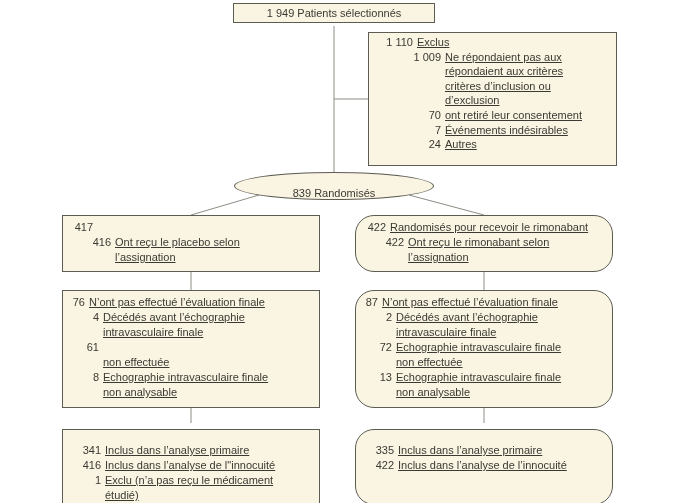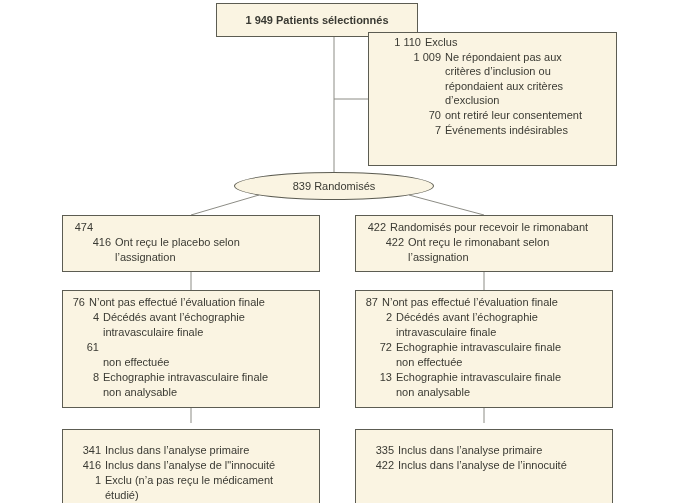--- a/index.html
+++ b/index.html
@@ -3,32 +3,32 @@
 <meta charset="utf-8">
 <style>
   html,body{margin:0;padding:0;background:#ffffff;}
   body{font-family:"Liberation Sans","DejaVu Sans",sans-serif;}
   #stage{position:relative;width:675px;height:503px;background:#ffffff;overflow:hidden;
          color:var(--text,#3a3a33);font-size:11px;}
   svg.wires{position:absolute;left:0;top:0;pointer-events:none;}
   svg.wires line{stroke:var(--line,#8c8c85);stroke-width:1;}
   .box{position:absolute;background:var(--fill,#faf4e2);border:1px solid var(--border,#5c5c52);
        box-sizing:border-box;}
-  .oval{border-radius:50%;display:flex;align-items:center;justify-content:center;}
+  .oval{border-radius:50%;display:flex;align-items:flex-end;justify-content:center;}
   .center{display:flex;align-items:center;justify-content:center;}
   .row{display:flex;}
   .num{flex:none;text-align:right;margin-right:4px;white-space:pre;}
-  .txt{white-space:nowrap;}
+  .txt{white-space:nowrap;text-decoration:underline;}
   
   .colL{left:62px;width:258px;}
-  .colR{left:355px;width:258px;}
+  .colR{left:355px;width:258px;border-radius:19px;}
   
-  .b-selected{left:216px;top:3px;width:202px;height:34px;font-weight:bold;}
+  .b-selected{left:233px;top:3px;width:202px;height:20px;}
   .b-excluded{left:368px;top:32px;width:249px;height:134px;padding:2px 2px 0 10px;line-height:14.6px;}
-  .b-excluded .lvl0 .num{width:34px;margin-left:8px;}
+  .b-excluded .lvl0 .num{width:34px;}
   .b-excluded .lvl1 .num{width:62px;}
   .b-oval{left:234px;top:172px;width:200px;height:28px;}
   .b-group{top:215px;height:57px;padding:4px 2px 0 8px;line-height:15px;}
   .b-group .lvl0 .num{width:22px;}
   .b-group .lvl1 .num{width:40px;}
   .b-follow{top:290px;height:118px;padding:4px 2px 0 0;line-height:15px;}
   .b-follow .lvl0 .num{width:22px;}
   .b-follow .lvl1 .num{width:36px;}
   .b-analysis{top:429px;height:76px;padding:13px 2px 0 8px;line-height:15px;}
   .b-analysis .lvl0 .num{width:30px;}
@@ -57,47 +57,51 @@
       <div class="row lvl0">
         <span class="num">1 110</span>
         <span class="txt">Exclus</span>
       </div>
       <div class="row lvl1">
         <span class="num">1 009</span>
         <span class="txt">Ne répondaient pas aux</span>
       </div>
       <div class="row lvl1">
         <span class="num"></span>
+        <span class="txt">répondaient aux critères</span>
+      </div>
+      <div class="row lvl1">
+        <span class="num"></span>
         <span class="txt">critères d’inclusion ou</span>
-      </div>
-      <div class="row lvl1">
-        <span class="num"></span>
-        <span class="txt">répondaient aux critères</span>
       </div>
       <div class="row lvl1">
         <span class="num"></span>
         <span class="txt">d’exclusion</span>
       </div>
       <div class="row lvl1">
         <span class="num">70</span>
         <span class="txt">ont retiré leur consentement</span>
       </div>
       <div class="row lvl1">
         <span class="num">7</span>
         <span class="txt">Événements indésirables</span>
+      </div>
+      <div class="row lvl1">
+        <span class="num">24</span>
+        <span class="txt">Autres</span>
       </div>
     </div>
 
   <div class="box b-oval oval">
     <span>839 Randomisés</span>
   </div>
 
   <div class="box colL b-group">
       <div class="row lvl0">
-        <span class="num">474</span>
+        <span class="num">417</span>
       </div>
       <div class="row lvl1">
         <span class="num">416</span>
         <span class="txt">Ont reçu le placebo selon</span>
       </div>
       <div class="row lvl1">
         <span class="num"></span>
         <span class="txt">l’assignation</span>
       </div>
     </div>

